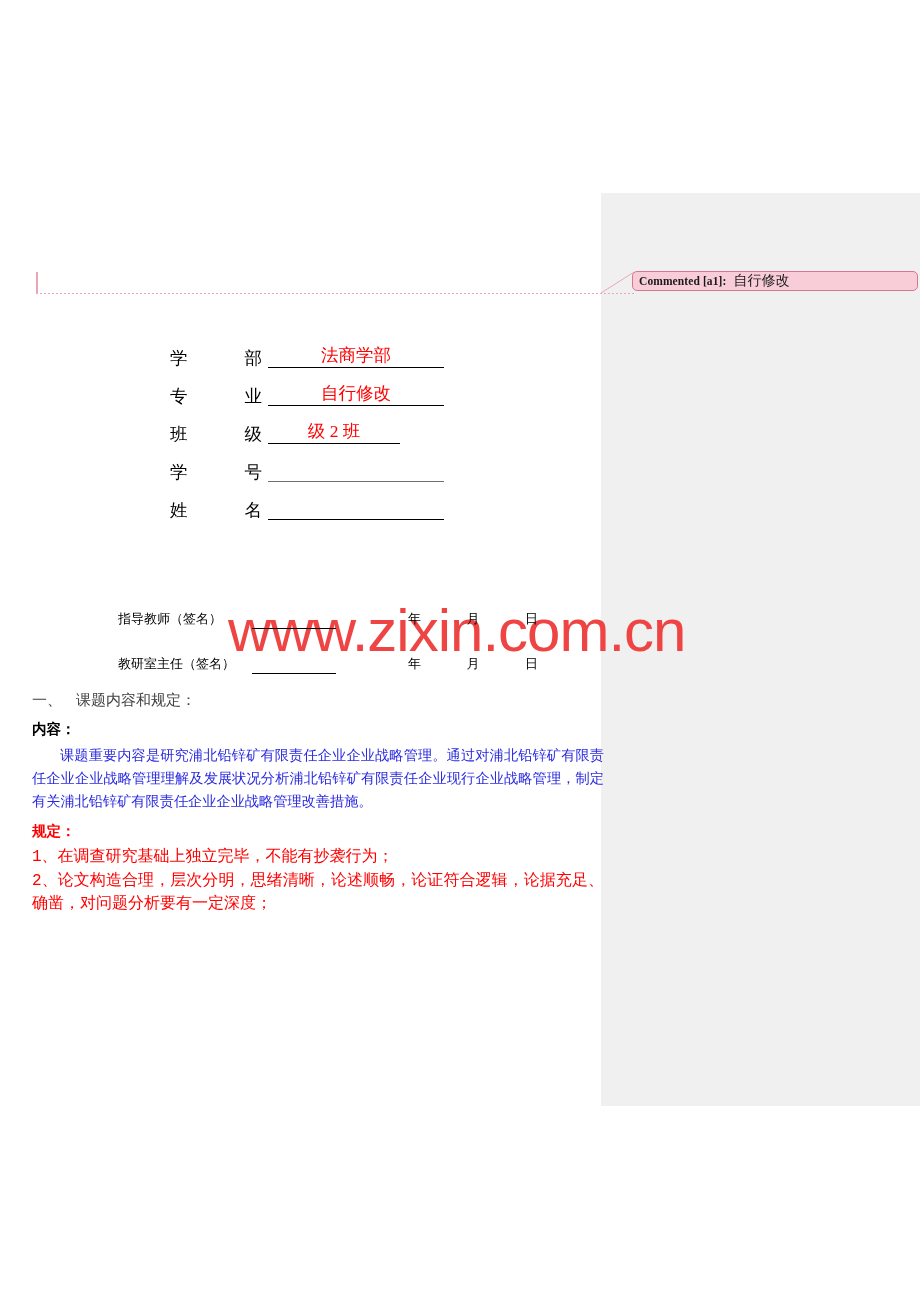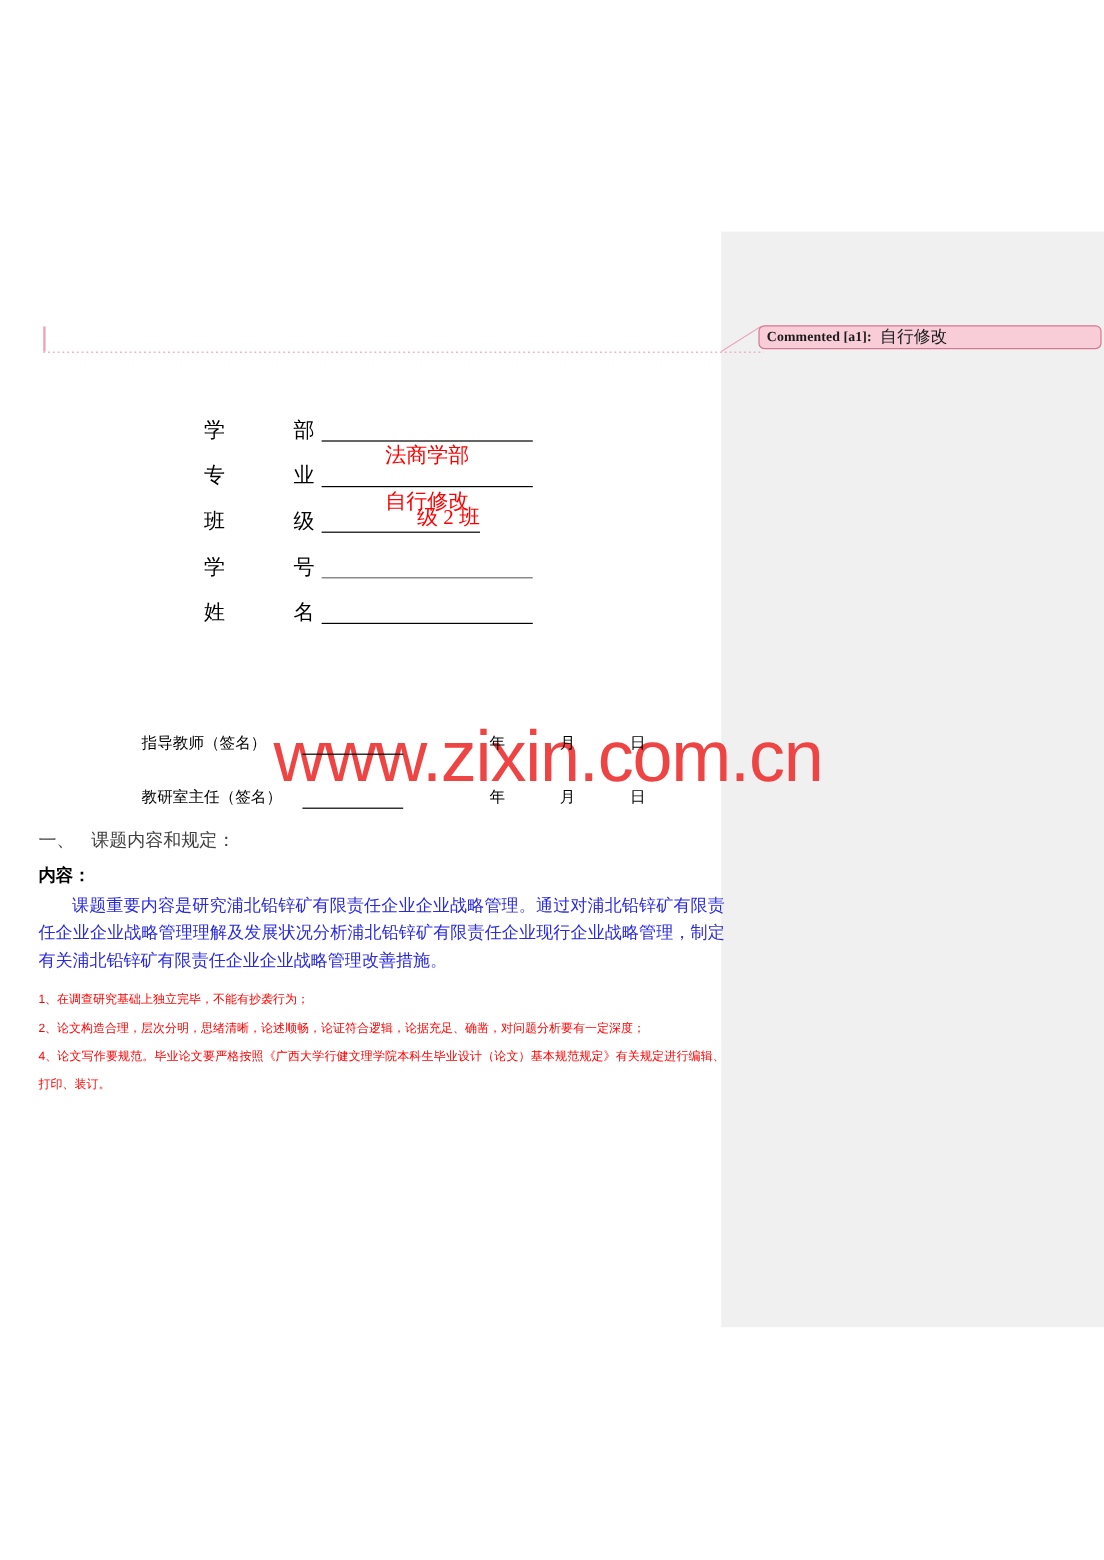--- a/index.html
+++ b/index.html
@@ -157,23 +157,23 @@
     width: 100%;
     text-align: center;
     font-family: "Liberation Serif", "DejaVu Serif", serif;
     font-size: 17.5px;
     color: #ff0000;
     line-height: 22px;
     white-space: nowrap;
   }
   
   .w-long .fline  { width: 176px; }
-  .w-long .fval   { width: 176px; margin-top: 24px; }
+  .w-long .fval   { width: 176px; }
   .w-short .fline { width: 132px; }
-  .w-short .fval  { width: 132px; text-align: right; }
+  .w-short .fval  { width: 132px; }
   .grey-line .fline { background: #6f6f6f; }
 
   
   #sign-block {
     position: absolute;
     left: 118px;
     top: 606px;
     width: 420px;
     z-index: 4;
     text-align: right;
@@ -241,22 +241,22 @@
     text-indent: 28px;
     text-align: justify;
     margin-bottom: 9px;
   }
   .req-list {
     margin: 0;
     padding: 0;
     list-style: none;
   }
   .req-item {
-    font-family: Liberation Sans, sans-serif;
-    font-size: 10px;
+    font-family: Liberation Mono, monospace;
+    font-size: 16px;
     line-height: 23.5px;
     color: #ff0000;
     text-align: justify;
   }
 </style>
 </head>
 <body>
 
 <div id="page">
 
@@ -366,22 +366,22 @@
   <div id="body-content">
 
     <div class="sec-heading">
       <span class="num">一、</span><span>课题内容和规定：</span>
     </div>
 
     <div class="sub-heading">内容：</div>
 
     <div class="para-blue">课题重要内容是研究浦北铅锌矿有限责任企业企业战略管理。通过对浦北铅锌矿有限责任企业企业战略管理理解及发展状况分析浦北铅锌矿有限责任企业现行企业战略管理，制定有关浦北铅锌矿有限责任企业企业战略管理改善措施。</div>
 
+    <div class="sub-heading red">规定：</div>
 
     <ul class="req-list">
       <li class="req-item">1、在调查研究基础上独立完毕，不能有抄袭行为；</li>
       <li class="req-item">2、论文构造合理，层次分明，思绪清晰，论述顺畅，论证符合逻辑，论据充足、确凿，对问题分析要有一定深度；</li>
-      <li class="req-item">4、论文写作要规范。毕业论文要严格按照《广西大学行健文理学院本科生毕业设计（论文）基本规范规定》有关规定进行编辑、打印、装订。</li>
     </ul>
 
   </div>
 
 </div>
 
 </body></html>

